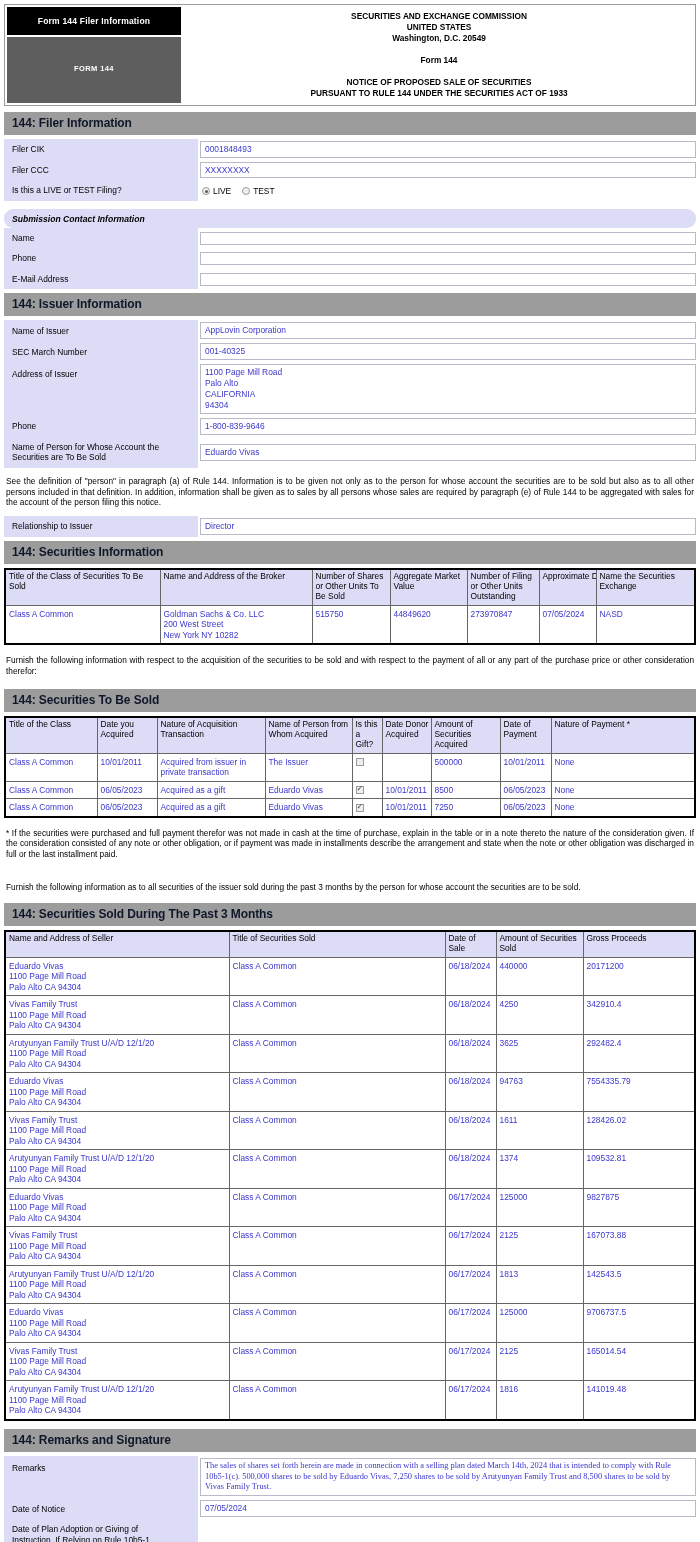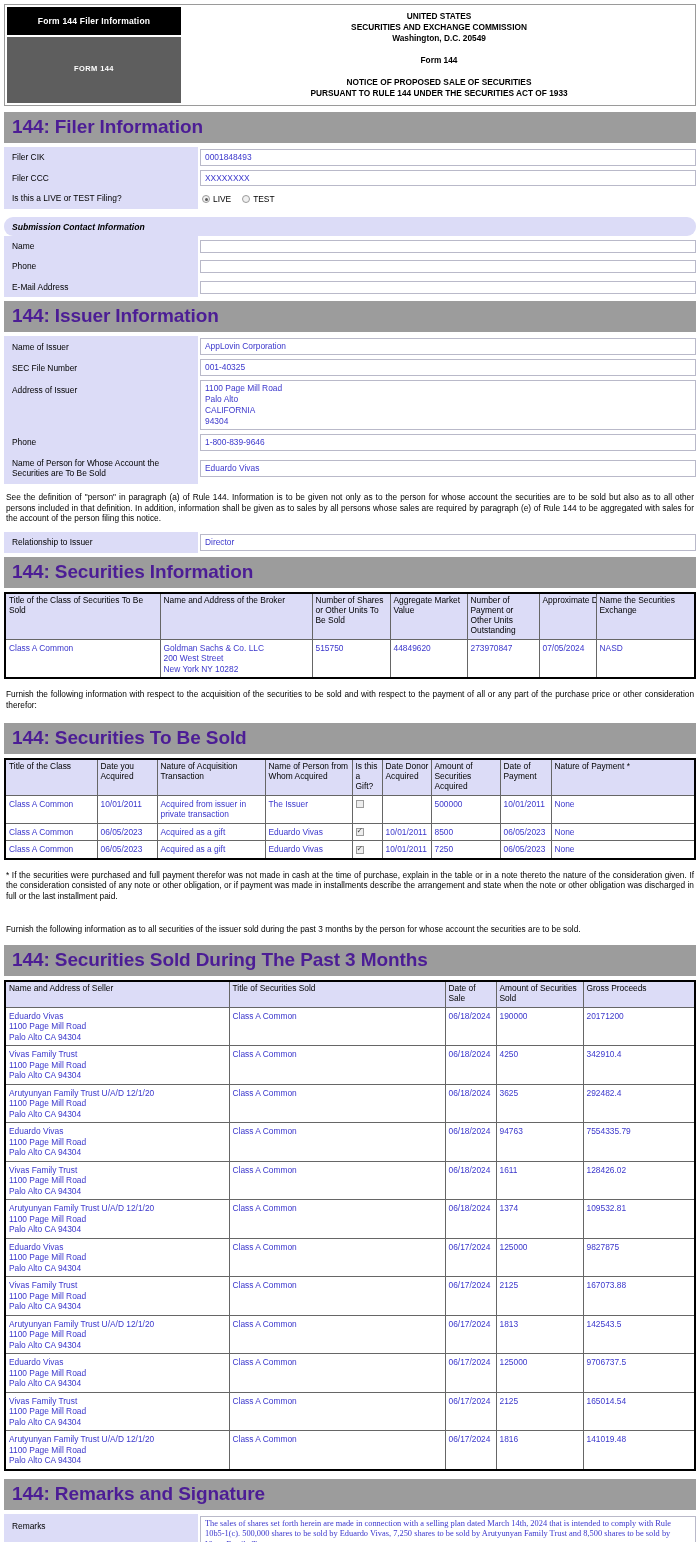--- a/index.html
+++ b/index.html
@@ -59,23 +59,23 @@
     padding: 6px 6px 6px 6px;
     line-height: 1.32;
   }
   .hdr-right .t1 { font-weight: bold; font-size: 8.3px; }
   .hdr-right .t2 { font-weight: bold; font-size: 8.3px; margin-top: 11px; }
   .hdr-right .t3 { font-weight: bold; font-size: 8.3px; margin-top: 11px; }
 
   
   .secbar {
     background: #9c9c9c;
-    color: #4c1d95;
+    color: #0f172a;
     font-weight: bold;
-    font-size: 19px;
+    font-size: 12px;
     padding: 4px 8px 5px;
     margin: 4px 0 4px 0;
     letter-spacing: -0.1px;
   }
 
   
   .frow {
     display: flex;
     align-items: stretch;
     background: #dcdcf7;
@@ -213,22 +213,22 @@
 <body>
 
 <div class="page">
 
   <div class="hdr">
     <div class="hdr-left">
       <div class="hdr-black">Form 144 Filer Information</div>
       <div class="hdr-gray">FORM 144</div>
     </div>
     <div class="hdr-right">
+      <div class="t1">SECURITIES AND EXCHANGE COMMISSION</div>
       <div class="t1">UNITED STATES</div>
-      <div class="t1">SECURITIES AND EXCHANGE COMMISSION</div>
       <div class="t1">Washington, D.C. 20549</div>
       <div class="t2">Form 144</div>
       <div class="t3">NOTICE OF PROPOSED SALE OF SECURITIES</div>
       <div class="t1">PURSUANT TO RULE 144 UNDER THE SECURITIES ACT OF 1933</div>
     </div>
   </div>
 
   <div class="secbar">144: Filer Information</div>
 
   <div class="frow">
@@ -281,21 +281,21 @@
 
   <div class="secbar">144: Issuer Information</div>
 
   <div class="frow">
     <div class="flabel">Name of Issuer</div>
     <div class="fval">
       <div class="inp">AppLovin Corporation</div>
     </div>
   </div>
   <div class="frow">
-    <div class="flabel">SEC File Number</div>
+    <div class="flabel">SEC March Number</div>
     <div class="fval">
       <div class="inp">001-40325</div>
     </div>
   </div>
   <div class="frow">
     <div class="flabel top" style="padding-top:7px;">Address of Issuer</div>
     <div class="fval">
       <div class="inp tall">1100 Page Mill Road
 Palo Alto
 CALIFORNIA
@@ -335,21 +335,21 @@
         <col style="width:72px">
         <col style="width:57px">
         <col style="width:undefined">
     </colgroup>
     <thead>
       <tr>
         <th>Title of the Class of Securities To Be Sold</th>
         <th>Name and Address of the Broker</th>
         <th>Number of Shares or Other Units To Be Sold</th>
         <th>Aggregate Market Value</th>
-        <th>Number of Payment or Other Units Outstanding</th>
+        <th>Number of Filing or Other Units Outstanding</th>
         <th style="white-space:nowrap">Approximate Date of Sale</th>
         <th>Name the Securities Exchange</th>
       </tr>
     </thead>
     <tbody>
       <tr>
         <td>Class A Common</td>
         <td class="addr" style="white-space:pre-line">Goldman Sachs &amp; Co. LLC
 200 West Street
 New York   NY   10282</td>
@@ -452,21 +452,21 @@
         <th>Gross Proceeds</th>
       </tr>
     </thead>
     <tbody>
         <tr>
           <td class="addr" style="white-space: pre-line;">Eduardo Vivas
 1100 Page Mill Road
 Palo Alto   CA   94304</td>
           <td>Class A Common</td>
           <td>06/18/2024</td>
-          <td>190000</td>
+          <td>440000</td>
           <td>20171200</td>
         </tr>
         <tr>
           <td class="addr" style="white-space: pre-line;">Vivas Family Trust
 1100 Page Mill Road
 Palo Alto   CA   94304</td>
           <td>Class A Common</td>
           <td>06/18/2024</td>
           <td>4250</td>
           <td>342910.4</td>

